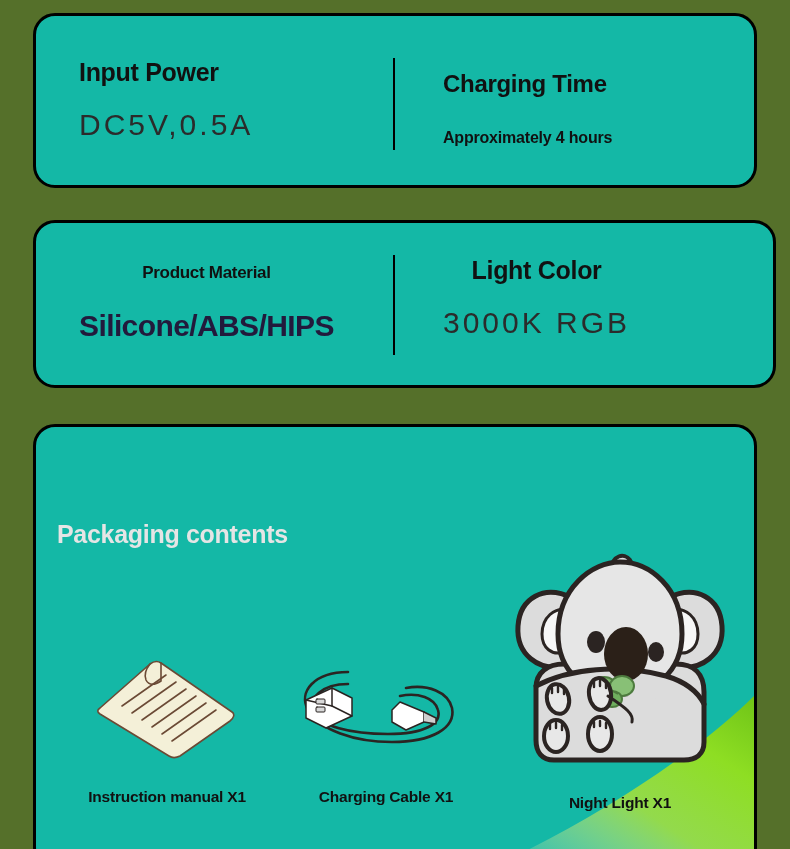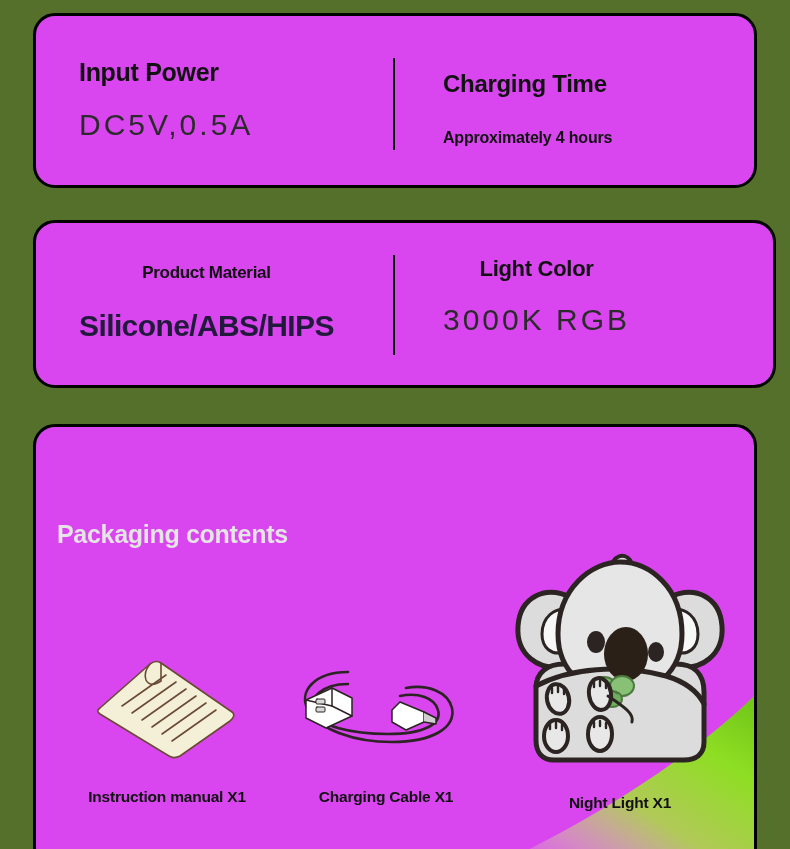--- a/index.html
+++ b/index.html
@@ -18,21 +18,21 @@
   .page {
     position: absolute;
     inset: 0;
     width: 790px;
     height: 849px;
   }
 
   
   .card {
     position: absolute;
-    background: #d946ef;
+    background: #14b8a6;
     border: 3px solid #000000;
     border-radius: 22px;
     box-sizing: border-box;
   }
   .card-specs-1 { left: 33px; top: 13px;  width: 724px; height: 175px; }
   .card-specs-2 { left: 33px; top: 220px; width: 743px; height: 168px; text-align: center; }
   .card-package { left: 33px; top: 424px; width: 724px; height: 445px; }
 
   
   .divider {
@@ -58,21 +58,21 @@
 
   
   .c1-label-left  { font-size: 25px; }
   .c1-value-left  { font-size: 30px; color: #2b2b2b; font-weight: 300; letter-spacing: 3px; }
   .c1-label-right { font-size: 24px; }
   .c1-value-right { font-size: 16px; color: #111111; font-weight: bold; letter-spacing: -0.2px; }
 
   
   .c2-label-left  { font-size: 17px; }
   .c2-value-left  { font-size: 30px; color: #221a3c; font-weight: bold; letter-spacing: -0.6px; }
-  .c2-label-right { font-size: 22px; }
+  .c2-label-right { font-size: 25px; }
   .c2-value-right { font-size: 30px; color: #2b2b2b; font-weight: 300; letter-spacing: 3px; }
 
   
   .packaging-title {
     position: absolute;
     left: 57px;
     top: 520px;
     font-size: 25px;
     font-weight: bold;
     color: #e5e5e5;

